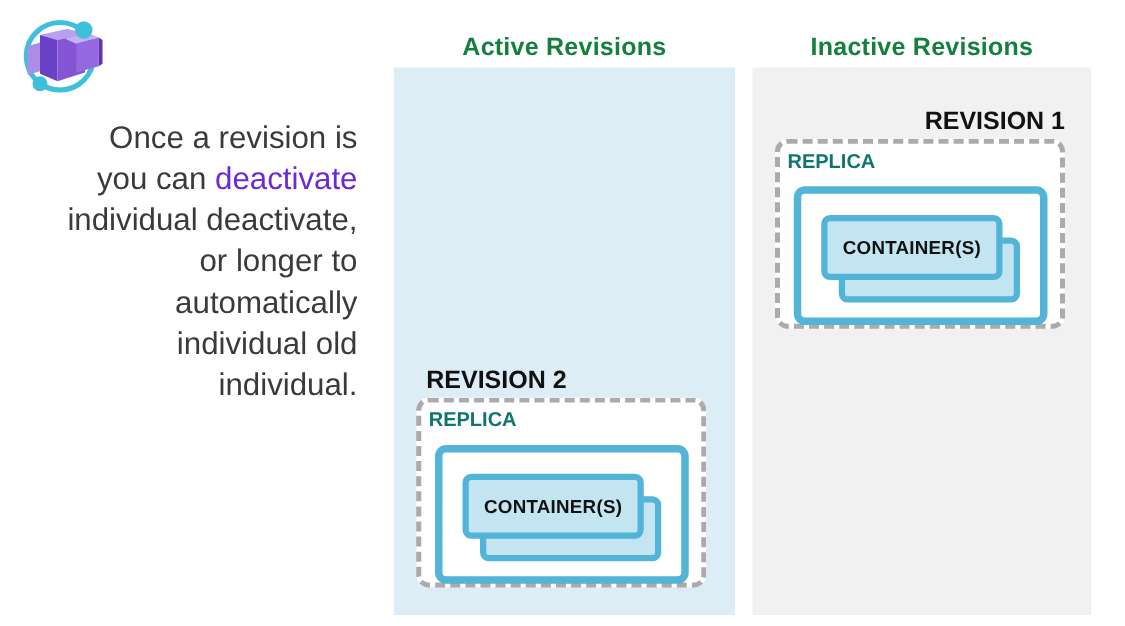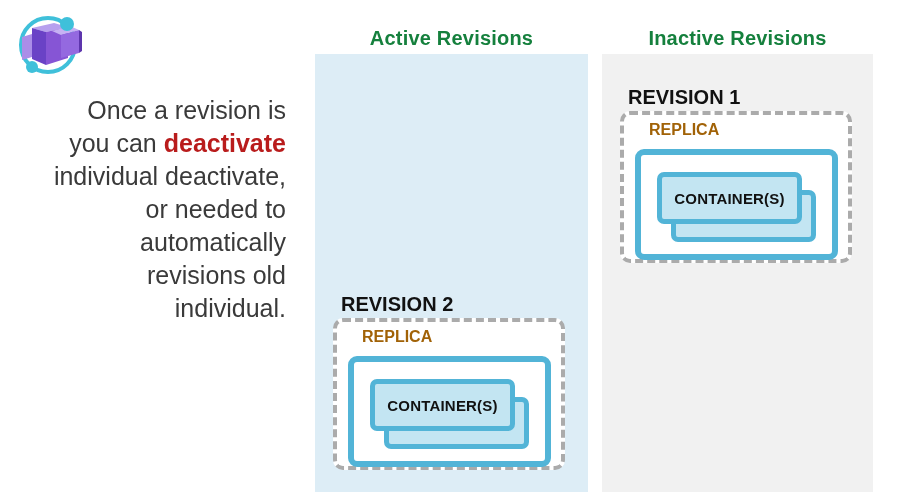--- a/index.html
+++ b/index.html
@@ -11,29 +11,29 @@
   .col-title{position:absolute;top:27px;font-size:20px;font-weight:700;color:#15803d;text-align:center;letter-spacing:.2px;}
   .col-title.active{left:315px;width:273px;}
   .col-title.inactive{left:602px;width:271px;}
   
   .panel{position:absolute;top:54px;height:438px;}
   .panel.active{left:315px;width:273px;background:#ddedf6;}
   .panel.inactive{left:602px;width:271px;background:#f1f1f1;}
   
   .intro{position:absolute;left:14px;top:94px;width:272px;text-align:right;
          font-size:25px;line-height:33px;color:#3a3a3a;}
-  .intro b{color:#b91c1c;font-weight:700;}
+  .intro b{color:#6d28d9;font-weight:400;}
   
   .rev{position:absolute;}
   #rev2{left:333px;top:293px;}
-  #rev1{left:620px;top:86px;}
+  #rev1{left:620px;top:86px;text-align:right;}
   .rev-label{font-size:20px;font-weight:700;color:#111;padding-left:8px;height:25px;box-sizing:border-box;}
   .dashed-box{position:relative;width:232px;height:152px;box-sizing:border-box;
               border:4px dashed #ababab;border-radius:10px;background:#ffffff;}
-  .replica-label{position:absolute;left:25px;top:6px;font-size:16px;font-weight:700;color:#a16207;}
+  .replica-label{position:absolute;left:6px;top:6px;font-size:16px;font-weight:700;color:#0f766e;}
   .replica-box{position:absolute;left:11px;top:34px;width:203px;height:111px;box-sizing:border-box;
                border:6px solid #52b4d7;border-radius:9px;background:#ffffff;}
   .container-box{position:absolute;width:145px;height:52px;box-sizing:border-box;
                  border:5px solid #52b4d7;border-radius:7px;background:#c3e5f2;}
   .container-box.back{left:30px;top:35px;}
   .container-box.front{left:16px;top:17px;display:flex;align-items:center;justify-content:center;}
   .container-label{font-size:15px;font-weight:700;color:#111;letter-spacing:.2px;}
   
   .logo{position:absolute;left:10px;top:6px;}
 </style>
@@ -56,23 +56,23 @@
     <polygon points="69,24 72,26 72,45 69,47" fill="#5d35ad"></polygon>
 
     <circle cx="57" cy="18" r="7" fill="#3fc0da"></circle>
     <circle cx="22" cy="61" r="6" fill="#3fc0da"></circle>
   </svg>
 
   <div class="intro">
     <div>Once a revision is</div>
     <div><span>you can </span><b>deactivate</b></div>
     <div>individual deactivate,</div>
-    <div>or needed to</div>
+    <div>or longer to</div>
     <div>automatically</div>
-    <div>revisions old</div>
+    <div>individual old</div>
     <div>individual.</div>
   </div>
 
   <div class="col-title active">Active Revisions</div>
   <div class="col-title inactive">Inactive Revisions</div>
 
   <div class="panel active"></div>
   <div class="panel inactive"></div>
 
   <div class="rev" id="rev2">

